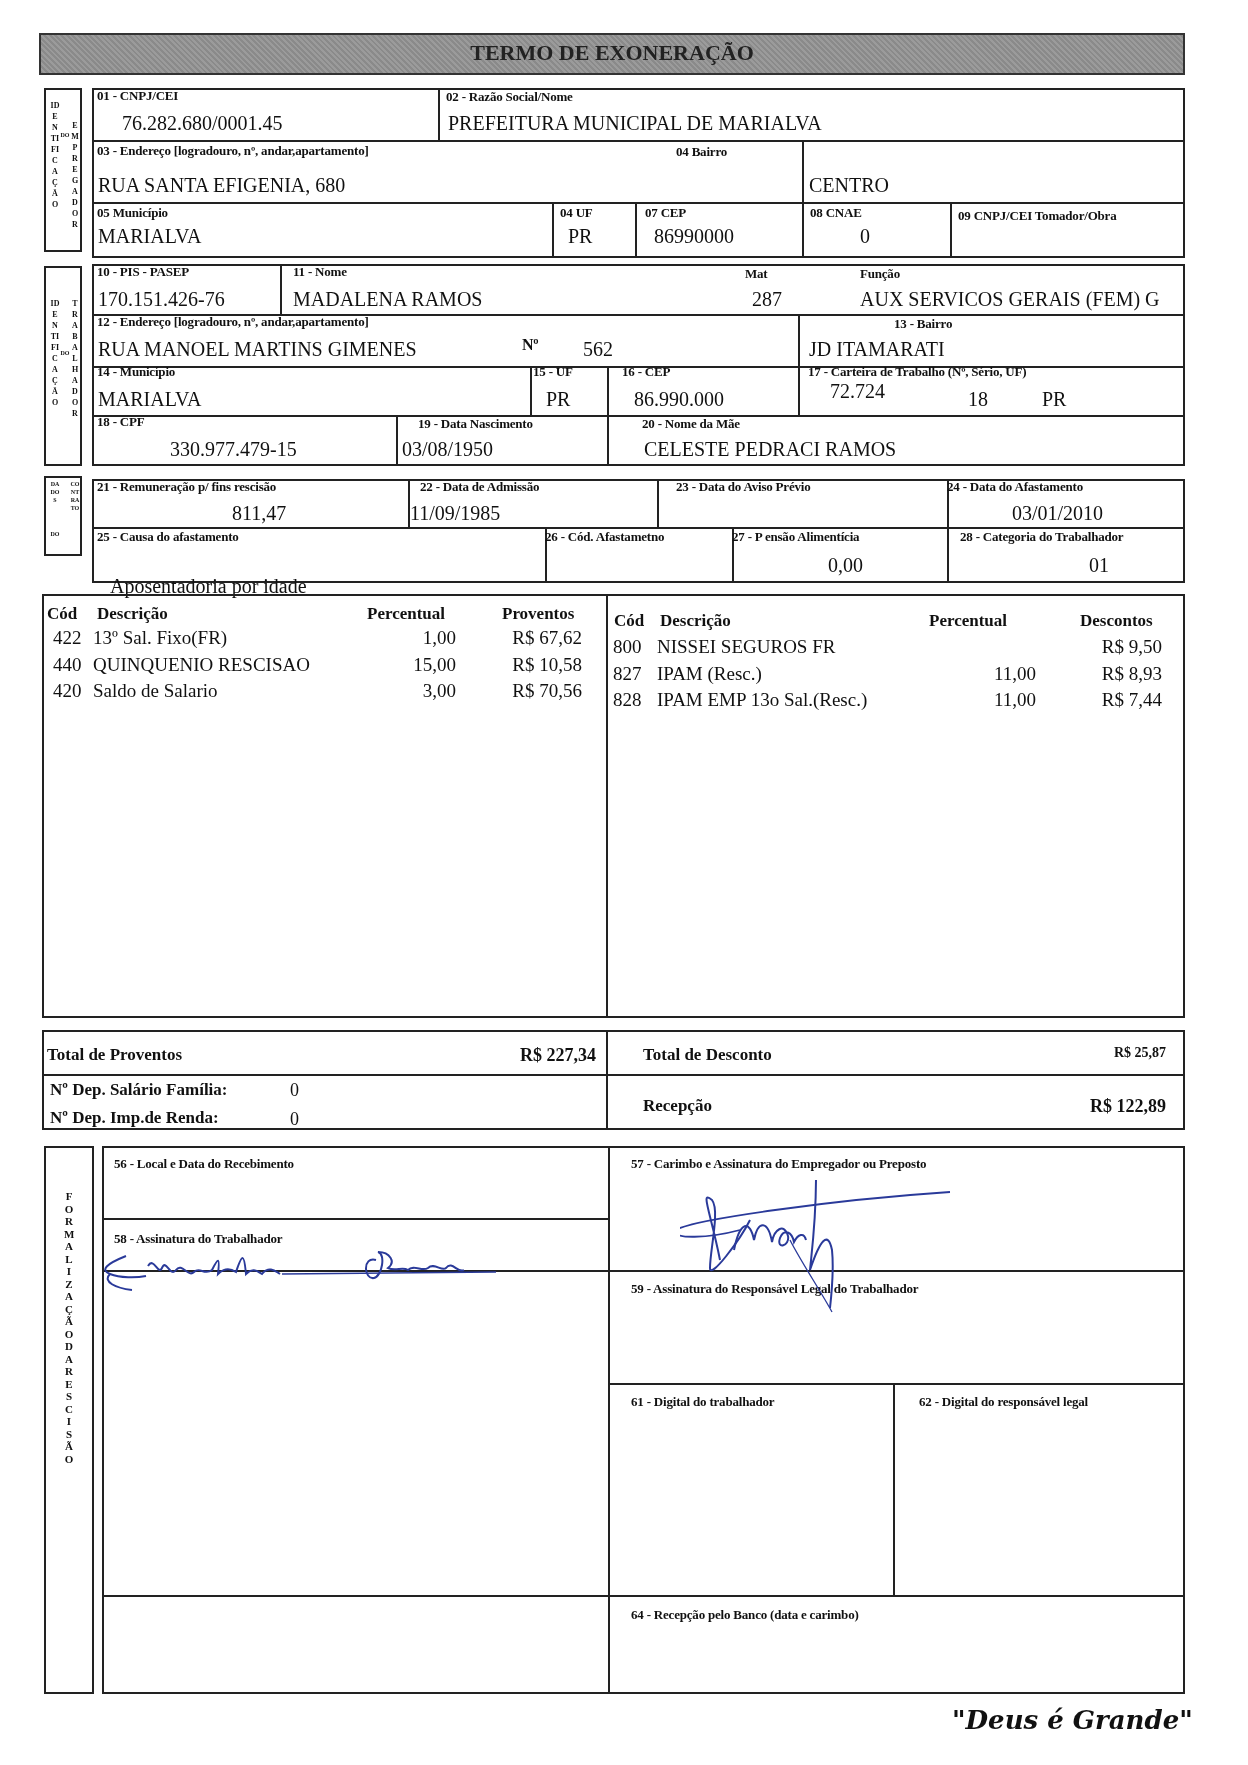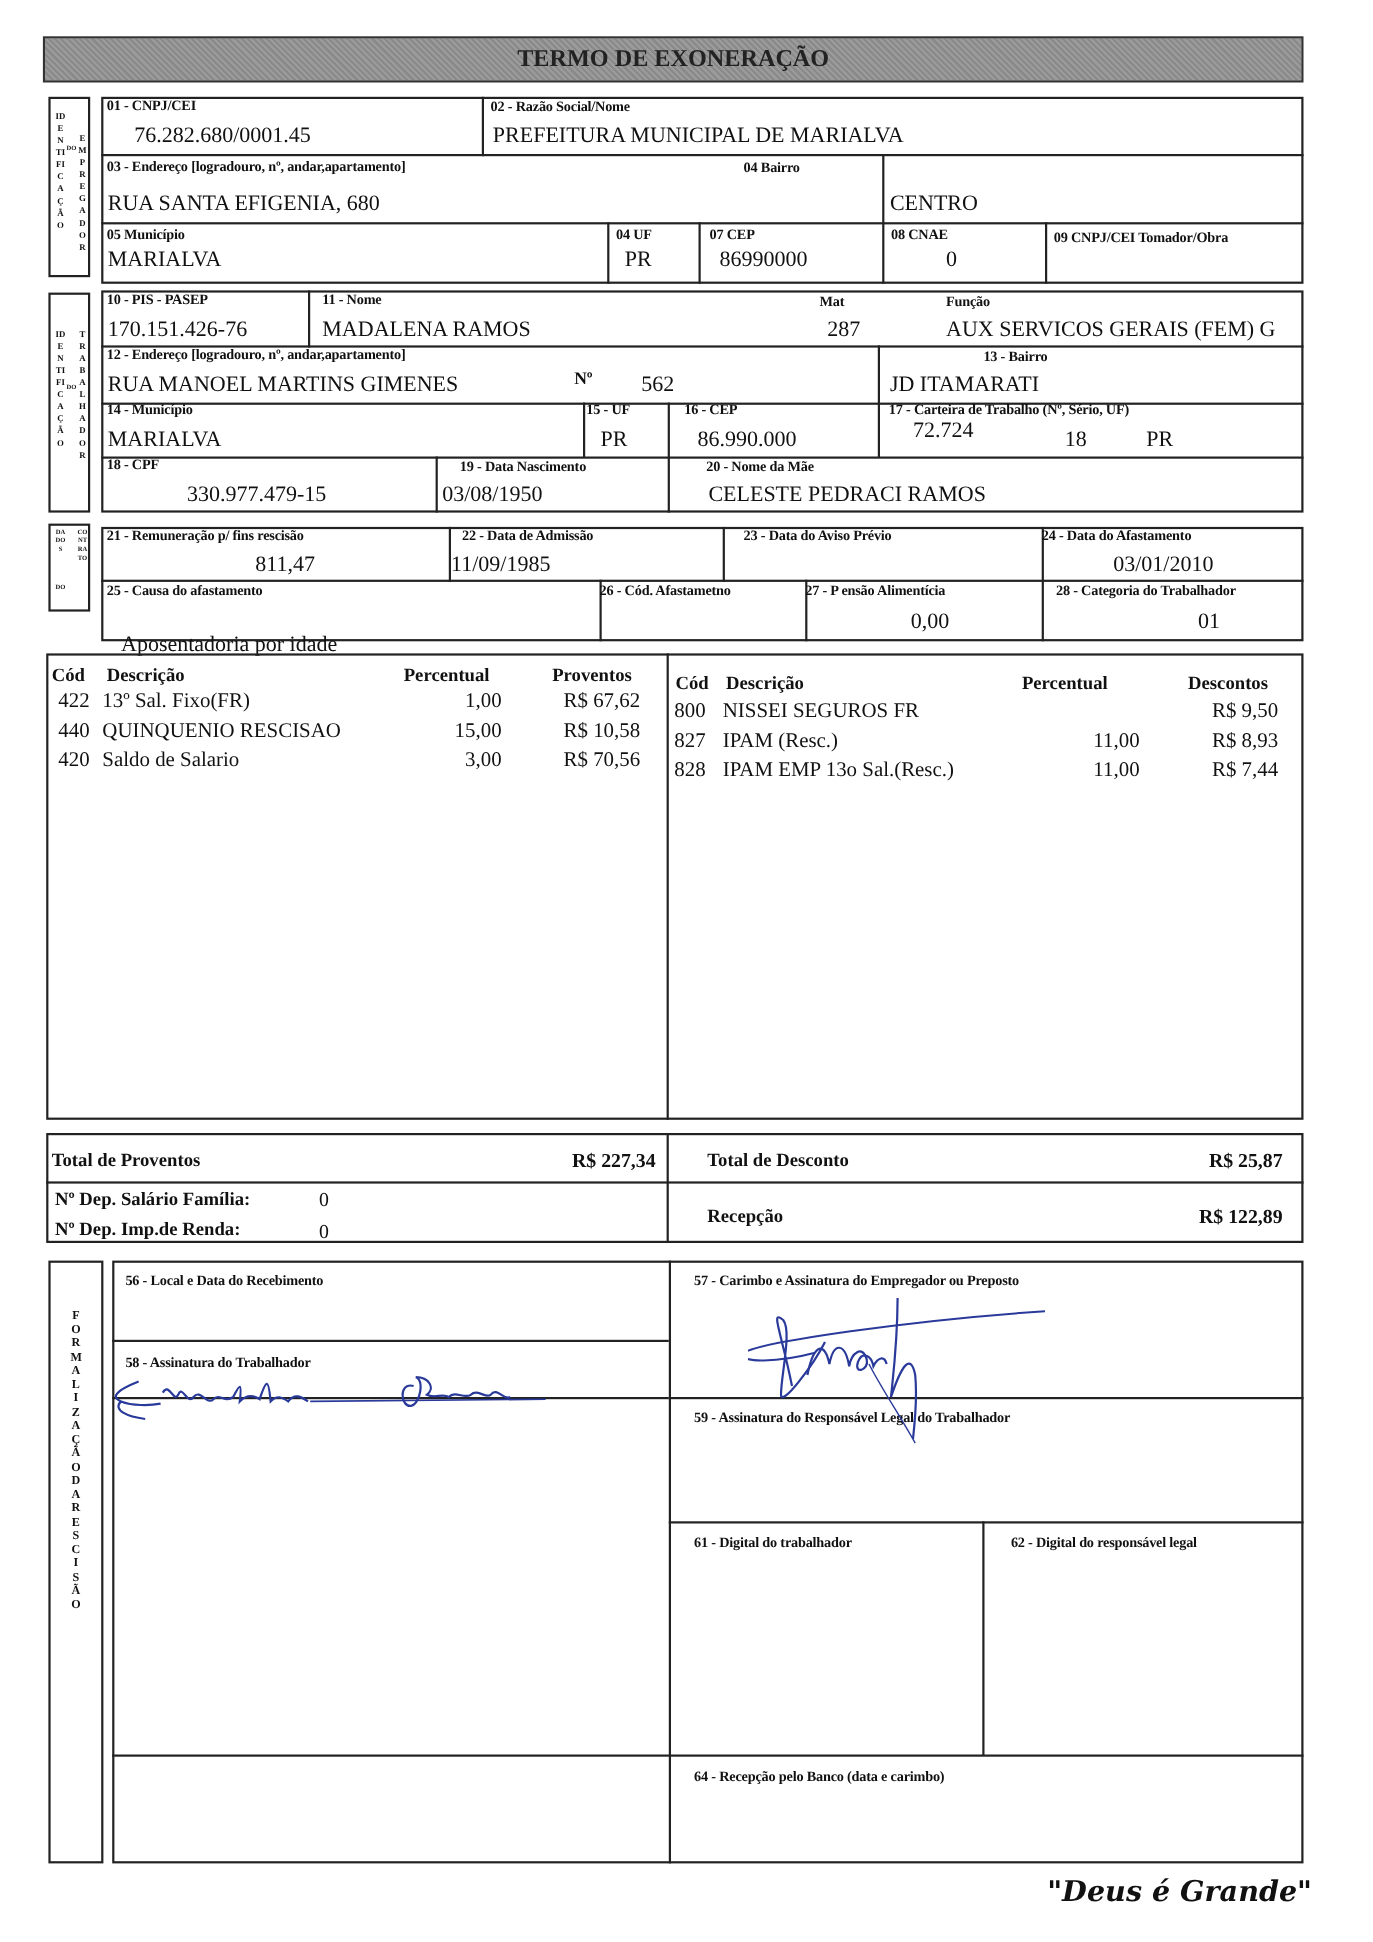--- a/index.html
+++ b/index.html
@@ -189,21 +189,21 @@
   <div class="row right" style="left:1060px;top:689px;width:102px;">R$ 7,44</div>
 </div>
 
 <div class="box" style="left:42px;top:1030px;width:1143px;height:100px;"></div>
 <div class="vline" style="left:606px;top:1030px;height:100px;"></div>
 <div class="hline" style="left:42px;top:1074px;width:1143px;"></div>
 
 <div class="hdr" style="left:47px;top:1045px;">Total de Proventos</div>
 <div class="hdr right" style="left:460px;top:1045px;width:136px;font-size:18px;">R$ 227,34</div>
 <div class="hdr" style="left:643px;top:1045px;">Total de Desconto</div>
-<div class="hdr right" style="left:1030px;top:1045px;width:136px;font-size:18px;">R$ 25,87</div>
+<div class="hdr right" style="left:1030px;top:1045px;width:136px;font-size:14px;">R$ 25,87</div>
 
 <div class="hdr" style="left:50px;top:1080px;">Nº Dep. Salário Família:</div>
 <div class="val" style="left:290px;top:1080px;font-size:18px;">0</div>
 <div class="hdr" style="left:50px;top:1108px;">Nº Dep. Imp.de Renda:</div>
 <div class="val" style="left:290px;top:1109px;font-size:18px;">0</div>
 <div class="hdr" style="left:643px;top:1096px;">Recepção</div>
 <div class="hdr right" style="left:1030px;top:1096px;width:136px;font-size:18px;">R$ 122,89</div>
 
 <div class="side" style="left:44px;top:1146px;width:50px;height:548px;">
   <div class="vtext" style="left:18px;top:42px;font-size:11px;line-height:12.5px;">FORMALIZAÇÃO DA RESCISÃO</div>

